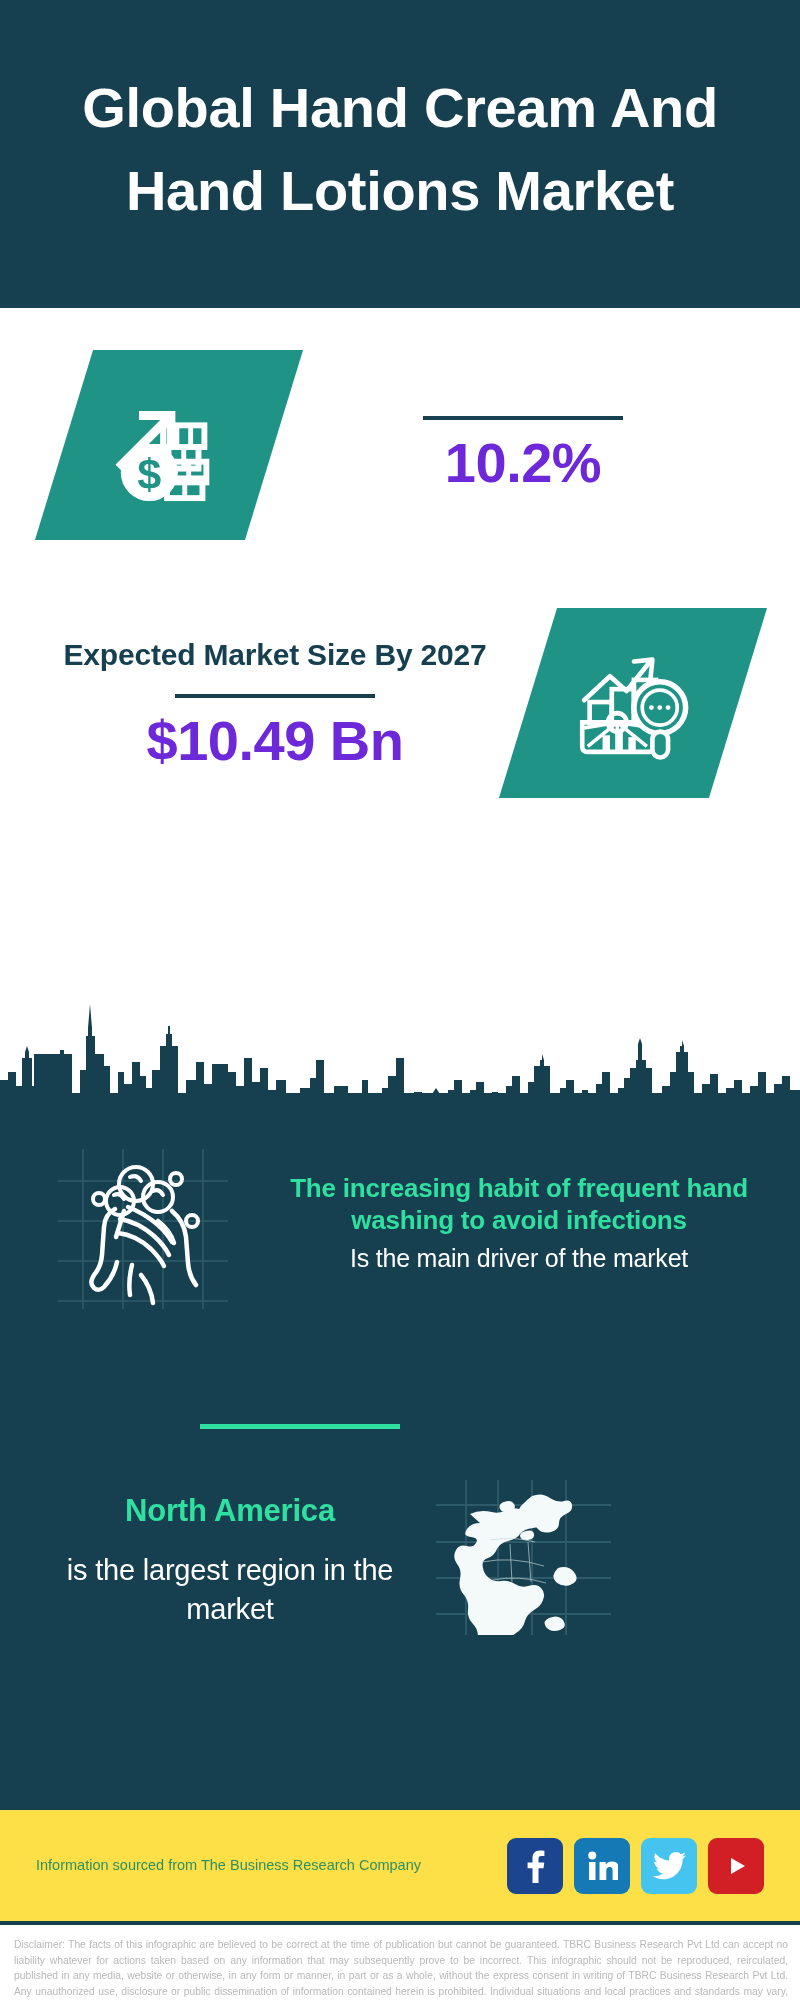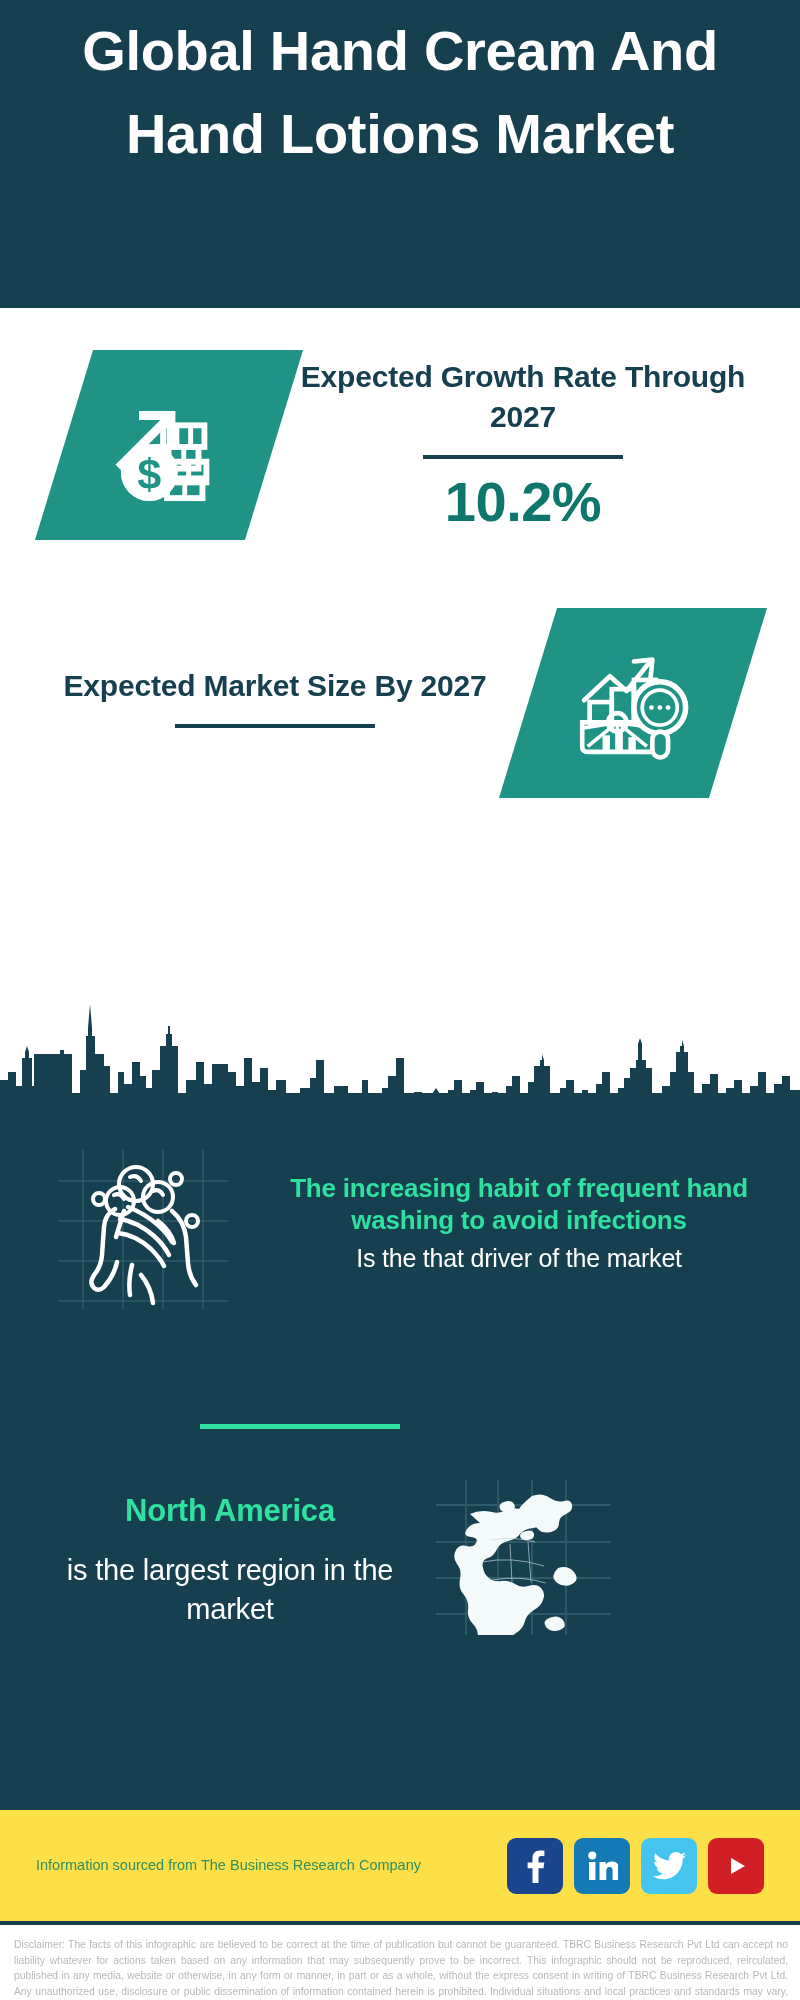--- a/index.html
+++ b/index.html
@@ -18,21 +18,21 @@
     overflow: hidden;
     background: #ffffff;
   }
 
   
   .header {
     width: 800px;
     height: 308px;
     background: #16404f;
     display: flex;
-    align-items: flex-start;
+    align-items: center;
     justify-content: center;
     padding: 10px 40px 18px;
   }
   .header-title {
     color: #ffffff;
     font-size: 56px;
     line-height: 1.48;
     font-weight: bold;
     text-align: center;
     letter-spacing: -0.3px;
@@ -78,21 +78,21 @@
     line-height: 1.32;
     letter-spacing: -0.2px;
   }
   .stat-rule {
     width: 200px;
     height: 4px;
     background: #16404f;
     margin: 19px auto 12px;
   }
   .stat-value {
-    color: #0f766e;
+    color: #6d28d9;
     font-size: 56px;
     font-weight: bold;
     line-height: 1.1;
     letter-spacing: -0.5px;
   }
 
   .growth .icon-tile { margin-left: 64px; }
   .growth .stat-text { margin-right: 28px; }
   .size .stat-text { margin-left: 22px; }
   .size .icon-tile { margin-right: 62px; }
@@ -272,30 +272,30 @@
           <rect x="62" y="77" width="36" height="21" stroke="#ffffff" stroke-width="6" fill="none"></rect>
           <line x1="80" y1="77" x2="80" y2="98" stroke="#ffffff" stroke-width="5"></line>
           <rect x="58" y="94" width="36" height="20" stroke="#ffffff" stroke-width="6" fill="none"></rect>
           <line x1="76" y1="94" x2="76" y2="114" stroke="#ffffff" stroke-width="5"></line>
 
           <circle cx="40" cy="88" r="29" fill="#ffffff"></circle>
           <text x="40" y="105" font-family="Liberation Sans, sans-serif" font-size="44" font-weight="bold" fill="#1f9486" text-anchor="middle">$</text>
         </svg>
       </div>
       <div class="stat-text">
-        <div class="stat-label">Expected Growth Rate Through 2027</div>
         <div class="stat-rule"></div>
         <div class="stat-value">10.2%</div>
       </div>
     </div>
 
     <div class="stat-row size">
       <div class="stat-text">
         <div class="stat-label">Expected Market Size By 2027</div>
         <div class="stat-rule"></div>
+        <div class="stat-value">$10.49 Bn</div>
       </div>
       <div class="icon-tile">
         <svg width="120" height="120" viewBox="0 0 130 130" fill="none">
 
           <path d="M12 62 L40 36 L58 52 L82 22" stroke="#ffffff" stroke-width="5" fill="none" stroke-linecap="round" stroke-linejoin="round"></path>
           <path d="M66 20 L86 18 L84 38" stroke="#ffffff" stroke-width="5" fill="none" stroke-linecap="round" stroke-linejoin="round"></path>
 
           <rect x="18" y="64" width="24" height="22" stroke="#ffffff" stroke-width="5" fill="none"></rect>
           <rect x="42" y="50" width="24" height="36" stroke="#ffffff" stroke-width="5" fill="none"></rect>
           <rect x="66" y="40" width="24" height="46" stroke="#ffffff" stroke-width="5" fill="none"></rect>
@@ -363,21 +363,21 @@
           <path d="M60 84 q18 2 33 16 q9 9 13 17"></path>
           <path d="M114 62 q12 10 14 26 l2 26 q1 13 8 22"></path>
           <path d="M100 72 q12 9 16 22"></path>
           <path d="M83 126 q10 12 12 28"></path>
           <path d="M74 116 q-4 16 -2 30"></path>
         </g>
       </svg>
     </div>
     <div class="driver-text">
       <div class="driver-headline">The increasing habit of frequent hand washing to avoid infections</div>
-      <div class="driver-sub">Is the that driver of the market</div>
+      <div class="driver-sub">Is the main driver of the market</div>
     </div>
   </div>
 
   <div class="mid-divider"></div>
 
   <div class="region-row">
     <div class="region-text">
       <div class="region-headline">North America</div>
       <div class="region-sub">is the largest region in the market</div>
     </div>

